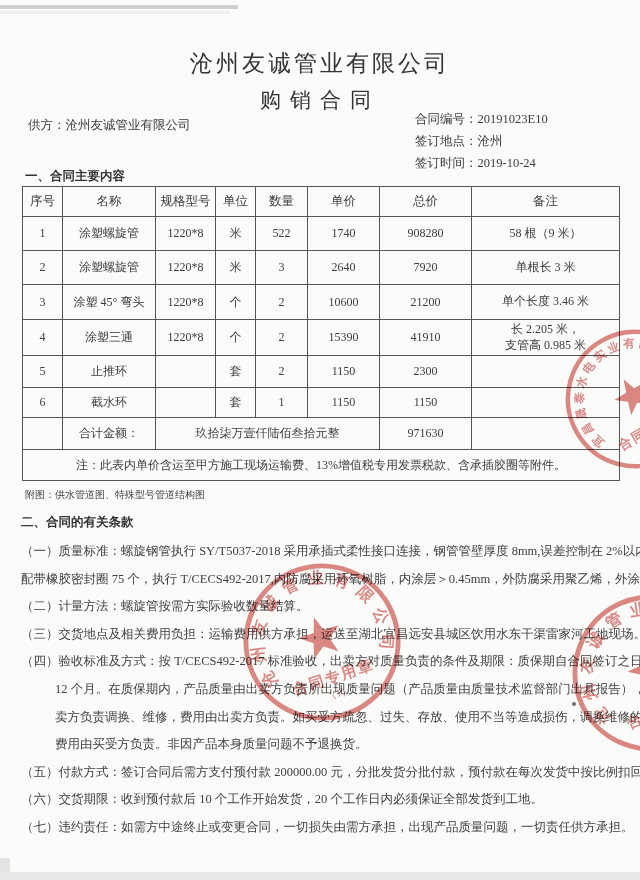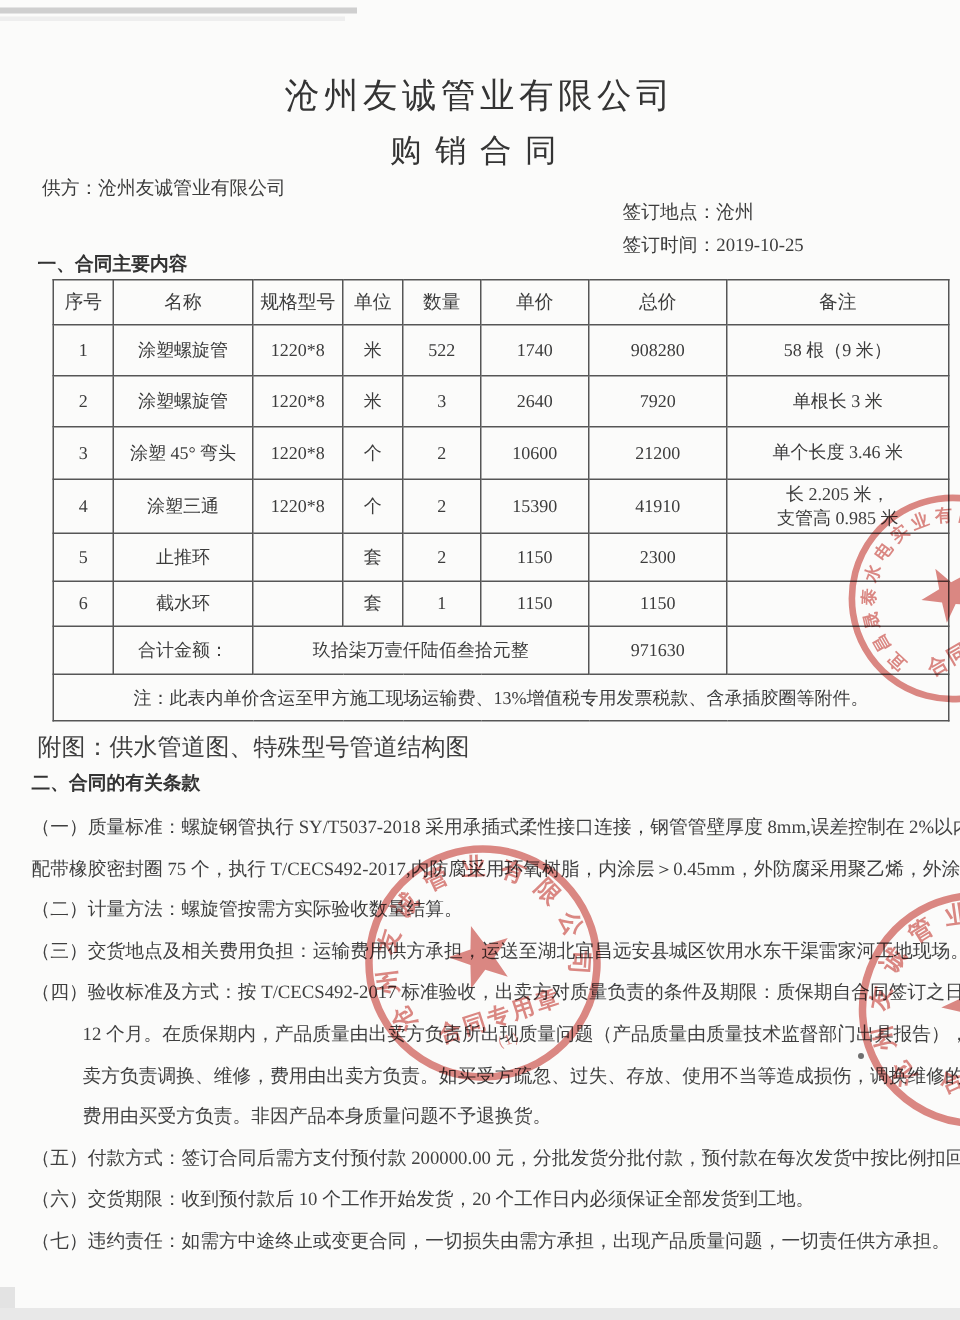--- a/index.html
+++ b/index.html
@@ -23,35 +23,35 @@
   .meta-supplier{left:28px;top:117px;}
   .meta-buyer{left:28px;top:149px;}
   .meta-right{left:415px;width:220px;}
   .meta-cno{top:111px;}
   .meta-place{top:133px;}
   .meta-date{top:155px;}
   .section-title{font-size:12.5px;color:#333;font-weight:600;}
   .section1{left:25px;top:168px;}
   .section2{left:21px;top:514px;text-align:right;}
   
-  table.main{position:absolute;left:22px;top:186px;width:597px;border-collapse:collapse;table-layout:fixed;margin-left:13px;}
+  table.main{position:absolute;left:22px;top:186px;width:597px;border-collapse:collapse;table-layout:fixed;}
   table.main td,table.main th{
     border:1px solid #565656;font-weight:normal;font-size:12px;color:#3c3c3c;
     text-align:center;vertical-align:middle;padding:1px 2px;overflow:hidden;
   }
   table.main th{font-size:12.5px;}
   tr.hrow{height:30px;}
   tr.r0{height:34px;} tr.r1{height:34px;} tr.r2{height:35px;} tr.r3{height:36px;}
   tr.r4{height:32px;} tr.r5{height:30px;}
   tr.total-row{height:32px;}
   tr.note-row{height:31px;}
   td.prewrap{white-space:pre-line;line-height:1.3;}
   td.note-cell{text-align:left;padding-left:6px;font-size:12px;}
   
-  .attachment{left:25px;top:488px;font-size:16px;}
+  .attachment{left:25px;top:488px;font-size:10px;}
   .clauses{left:21px;top:538px;width:604px;font-size:12.5px;color:#3f3f3f;}
   .clauses .cl{height:27.6px;line-height:27.6px;white-space:nowrap;}
   .clauses .ind{padding-left:34px;}
   
   .seal{position:absolute;mix-blend-mode:multiply;opacity:.62;}
   .seal svg{display:block;}
   .seal-buyer{left:560px;top:324px;transform:rotate(-30deg);}
   .seal-supplier-center{left:237px;top:557px;transform:rotate(-18deg);}
   .seal-supplier-right{left:566px;top:588px;transform:rotate(-24deg);}
   .seal text{fill:#c9403a;}
@@ -68,22 +68,23 @@
 
   <div class="abs artifact-top1"></div>
   <div class="abs artifact-top2"></div>
   <div class="abs artifact-bottom"></div>
   <div class="abs artifact-dot"></div>
 
   <div class="abs company-title">沧州友诚管业有限公司</div>
   <div class="abs doc-title">购销合同</div>
 
   <div class="abs meta meta-supplier">供方：沧州友诚管业有限公司</div>
+  <div class="abs meta meta-right meta-cno">合同编号：20191023E10</div>
   <div class="abs meta meta-right meta-place">签订地点：沧州</div>
-  <div class="abs meta meta-right meta-date">签订时间：2019-10-25</div>
+  <div class="abs meta meta-right meta-date">签订时间：2019-10-24</div>
   <div class="abs section-title section1">一、合同主要内容</div>
 
   <table class="main">
     <colgroup>
       <col style="width:40px">
         <col style="width:93px">
         <col style="width:60px">
         <col style="width:40px">
       <col style="width:52px">
         <col style="width:72px">

